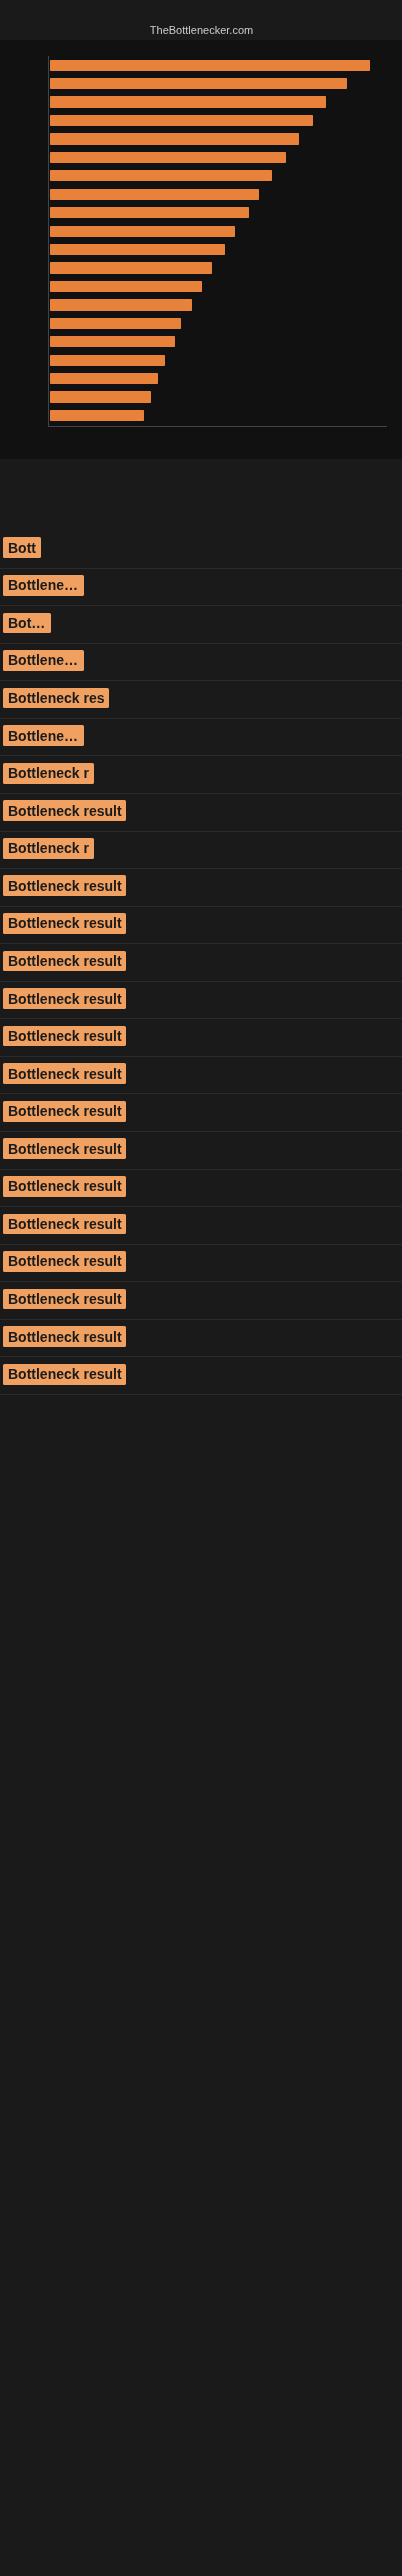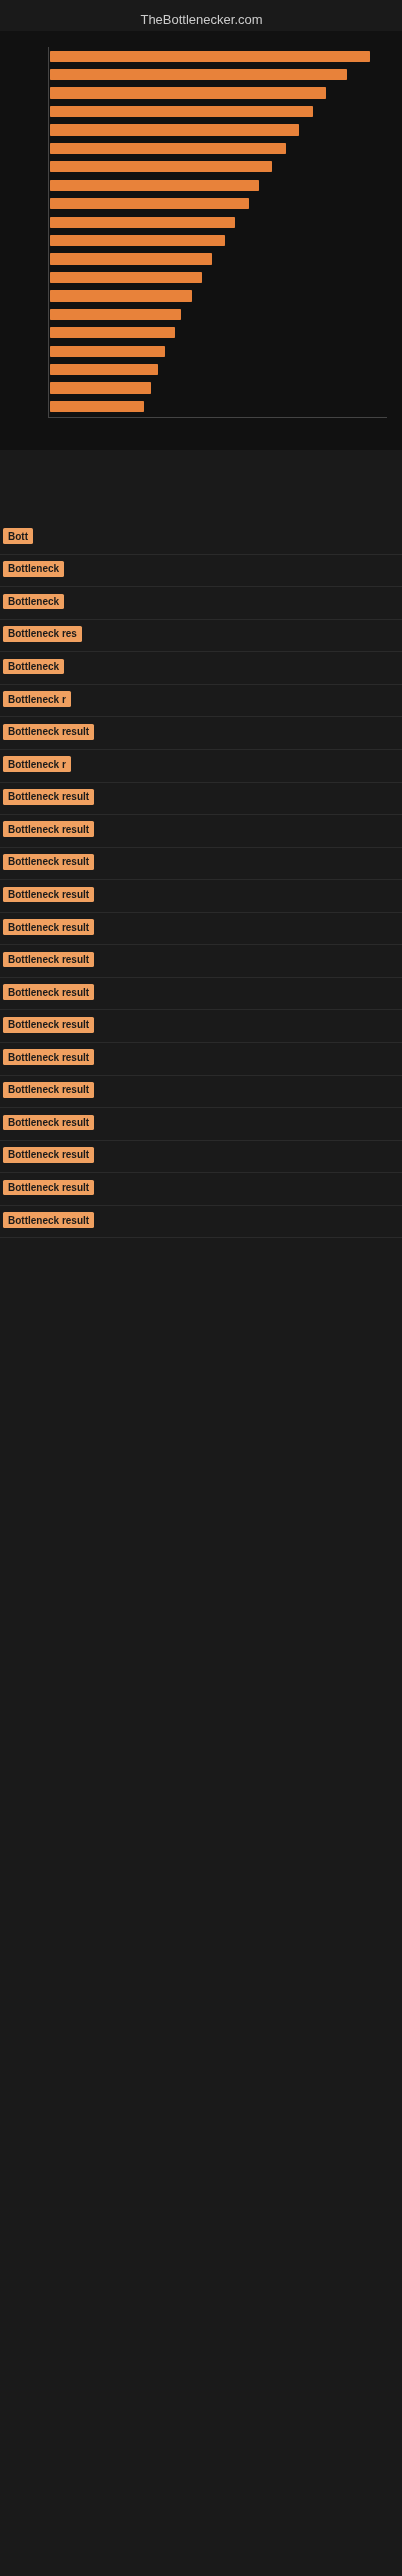--- a/index.html
+++ b/index.html
@@ -13,22 +13,22 @@
       min-height: 2576px;
       background-color: #1a1a1a;
       font-family: Arial, sans-serif;
       position: relative;
       overflow-x: hidden;
     }
 
     .site-title {
       text-align: center;
       color: #cccccc;
-      font-size: 13px;
-      padding: 12px 0 4px 0;
+      font-size: 11px;
+      padding: 24px 0 4px 0;
       font-weight: normal;
     }
 
     .chart-area {
       width: 100%;
       height: 419px;
       background-color: #111111;
       position: relative;
     }
 
@@ -80,21 +80,21 @@
 
     .result-item {
       padding: 6.4px 0 6.4px 3.2px;
       border-bottom: 0.8px solid #2a2a2a;
     }
 
     .result-label {
       display: inline-block;
       background-color: #f0a060;
       color: #1a1a1a;
-      font-size: 10px;
+      font-size: 14px;
       font-weight: bold;
       padding: 2.4px 4.8px;
       border-radius: 1.6px;
       white-space: nowrap;
       overflow: hidden;
       text-overflow: ellipsis;
     }
 
     .result-item-small .result-label {
       max-width: 48px;
@@ -188,20 +188,21 @@
         <div class="chart-bar-fill" style="width: 28%;"></div>
       </div>
     </div>
 </div>
 
 <div class="spacer-large"></div>
 
 <div class="results-section" id="results-container">
 <div class="result-item result-item-small"><span class="result-label">Bott</span></div>
     <div class="result-item result-item-medium"><span class="result-label">Bottleneck</span></div>
+    <div class="result-item result-item-small"><span class="result-label">Bottle</span></div>
     <div class="result-item result-item-medium"><span class="result-label">Bottleneck</span></div>
     <div class="result-item result-item-large"><span class="result-label">Bottleneck res</span></div>
     <div class="result-item result-item-medium"><span class="result-label">Bottleneck</span></div>
     <div class="result-item result-item-large"><span class="result-label">Bottleneck r</span></div>
     <div class="result-item result-item-large"><span class="result-label">Bottleneck result</span></div>
     <div class="result-item result-item-large"><span class="result-label">Bottleneck r</span></div>
     <div class="result-item result-item-full"><span class="result-label">Bottleneck result</span></div>
     <div class="result-item result-item-full"><span class="result-label">Bottleneck result</span></div>
     <div class="result-item result-item-full"><span class="result-label">Bottleneck result</span></div>
     <div class="result-item result-item-full"><span class="result-label">Bottleneck result</span></div>

